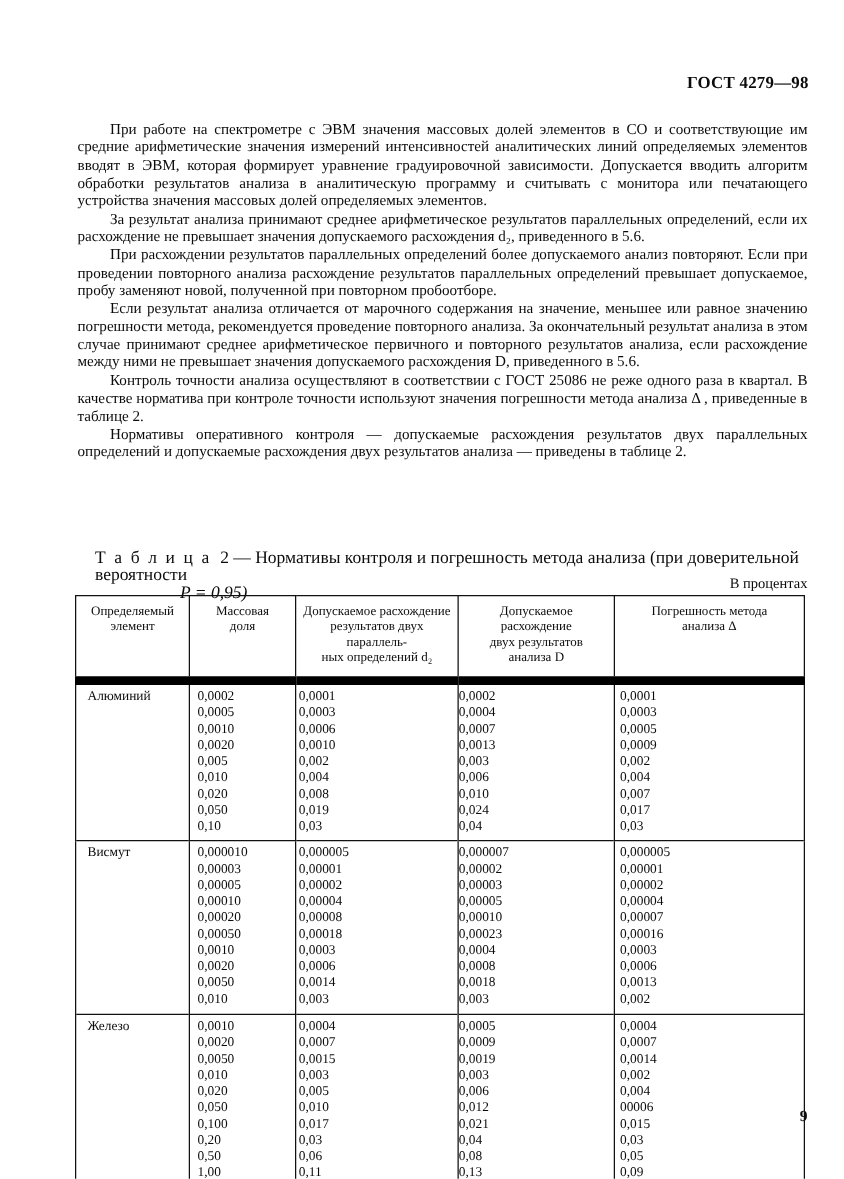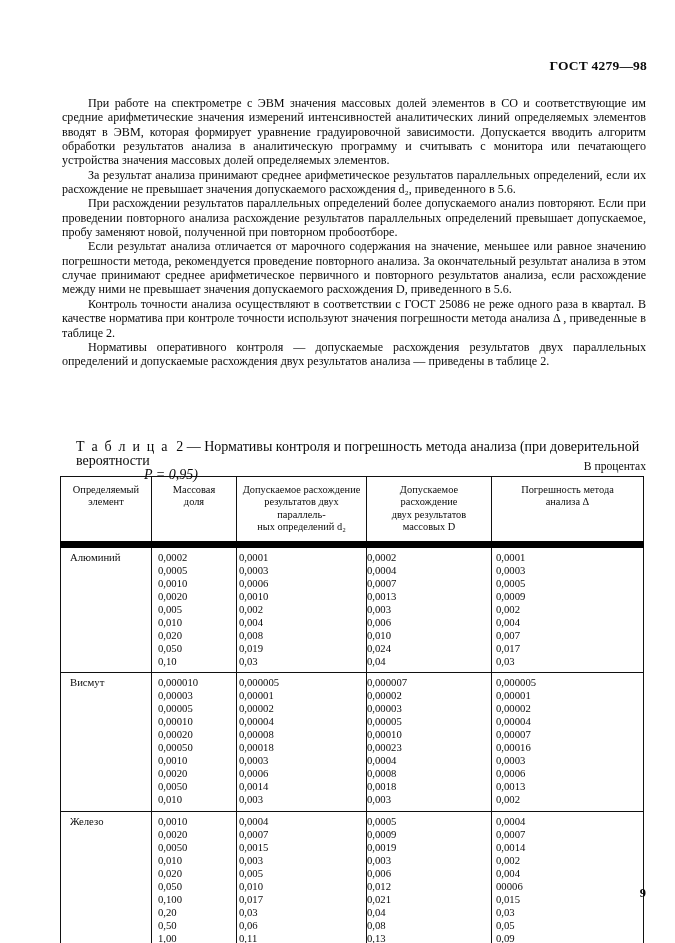--- a/index.html
+++ b/index.html
@@ -215,21 +215,21 @@
           <span>доля</span>
         </th>
         <th>
           <span>Допускаемое расхождение</span><br>
           <span>результатов двух параллель-</span><br>
           <span>ных определений d₂</span>
         </th>
         <th>
           <span>Допускаемое расхождение</span><br>
           <span>двух результатов</span><br>
-          <span>массовых D</span>
+          <span>анализа D</span>
         </th>
         <th>
           <span>Погрешность метода</span><br>
           <span>анализа Δ</span>
         </th>
       </tr>
     </thead>
     <tbody>
       <tr class="grp-row first">
         <td class="elem-cell">

